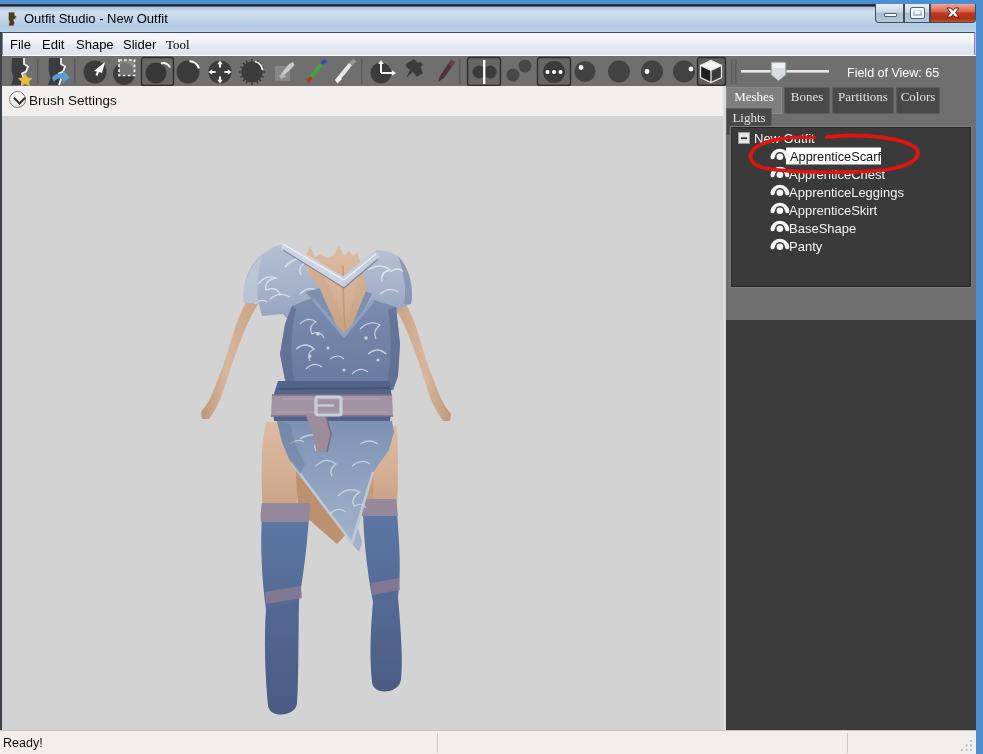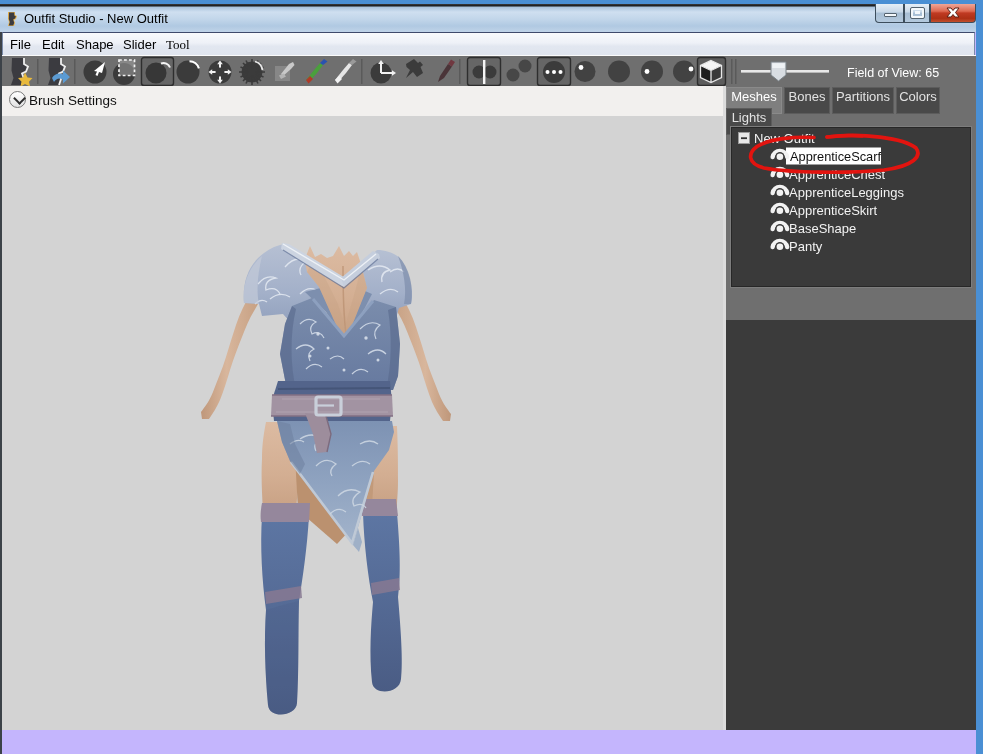--- a/index.html
+++ b/index.html
@@ -37,21 +37,21 @@
   background:linear-gradient(180deg,#ffffff,#e2e2e2); border:1px solid #7a7a7a; }
 #brushbar .chev::after { content:""; position:absolute; left:4px; top:3px; width:7px; height:7px;
   border-right:2.4px solid #2e2e2e; border-bottom:2.4px solid #2e2e2e; transform:rotate(45deg) translate(0,-1.5px); }
 #brushbar .lbl { position:absolute; left:27px; top:7px; font-size:13.5px; color:#111; }
 
 #viewport { position:absolute; left:2px; top:112px; width:721px; height:614px; background:#d3d3d3; }
 
 #splitter { position:absolute; left:723px; top:82px; width:3px; height:644px; background:#dcdcdc; }
 
 #rpanel { position:absolute; left:726px; top:82px; width:250px; height:644px; background:#6f6f6f; }
-.tab { position:absolute; height:27px; background:#494949; color:#e2e2e2; font-size:13px; text-align:center; border:1px solid #5c5c5c; line-height:18px; }
+.tab { position:absolute; height:27px; background:#494949; color:#e2e2e2; font-size:13px; text-align:center; border:1px solid #5c5c5c; line-height:18px;font-family:Liberation Serif, serif; }
 .tab.sel { background:#7f7f7f; color:#ffffff; border:1px solid #8a8a8a; }
 #tree { position:absolute; left:5px; top:41px; width:240px; height:160px; background:#3a3a3a; border:1px solid #272727; outline:1px solid #7d7d7d; }
 #desel { position:absolute; left:0; top:206px; width:250px; height:28px; background:#717171; border-top:3px solid #f0f0f0; }
 #desel .cb { position:absolute; left:8px; top:8px; width:13px; height:13px; background:#f4f7fa; border:1px solid #8a98a8; }
 #desel .cb::after { content:""; position:absolute; left:3px; top:0px; width:4px; height:8px; border-right:2px solid #3c5a9a; border-bottom:2px solid #3c5a9a; transform:rotate(40deg); }
 #desel .lbl { position:absolute; left:23px; top:7px; font-size:13px; color:#fff; }
 #darklow { position:absolute; left:0; top:234px; width:250px; height:410px; background:#3b3b3b; }
 
 #statusbar { position:absolute; left:0px; top:726px; width:976px; height:24px; background:#f1eeec; border-top:1px solid #c8c6c4; }
 #statusbar .s1 { position:absolute; left:3px; top:5px; font-size:12.5px; color:#111; }
@@ -381,14 +381,29 @@
             <use href="#eye"></use>
           </g>
         <text x="57" y="122.5" font-size="13" fill="#f2f2f2">Panty</text>
 
         <path d="M95,9 C130,4.5 172,10 184,20 C190,28 182,38 152,42 C115,45.5 60,45 32,40 C15,35.5 16,25 25,18.5 C38,10.5 62,8.5 82,9.5" fill="none" stroke="#e2140f" stroke-width="3.7" stroke-linecap="round"></path>
         <path d="M95,9 C105,7.5 118,7 130,8" fill="none" stroke="#e2140f" stroke-width="3.4" stroke-linecap="round" opacity="0.9"></path>
       </svg>
     </div>
     <div id="darklow"></div>
   </div>
+  <div id="statusbar">
+    <div class="s1">Ready!</div>
+    <div class="sdiv" style="left:437px;"></div>
+    <div class="sdiv" style="left:847px;"></div>
+    <svg width="14" height="14" viewBox="0 0 14 14" style="position:absolute;right:2px;bottom:2px;">
+      <g fill="#b8b4b0">
+          <circle cx="11" cy="3" r="1.1"></circle>
+          <circle cx="11" cy="7.5" r="1.1"></circle>
+          <circle cx="11" cy="12" r="1.1"></circle>
+          <circle cx="6.5" cy="7.5" r="1.1"></circle>
+          <circle cx="6.5" cy="12" r="1.1"></circle>
+          <circle cx="2" cy="12" r="1.1"></circle>
+        </g>
+    </svg>
+  </div>
   <div id="botborder"></div>
 </div>
 
 </body></html>

